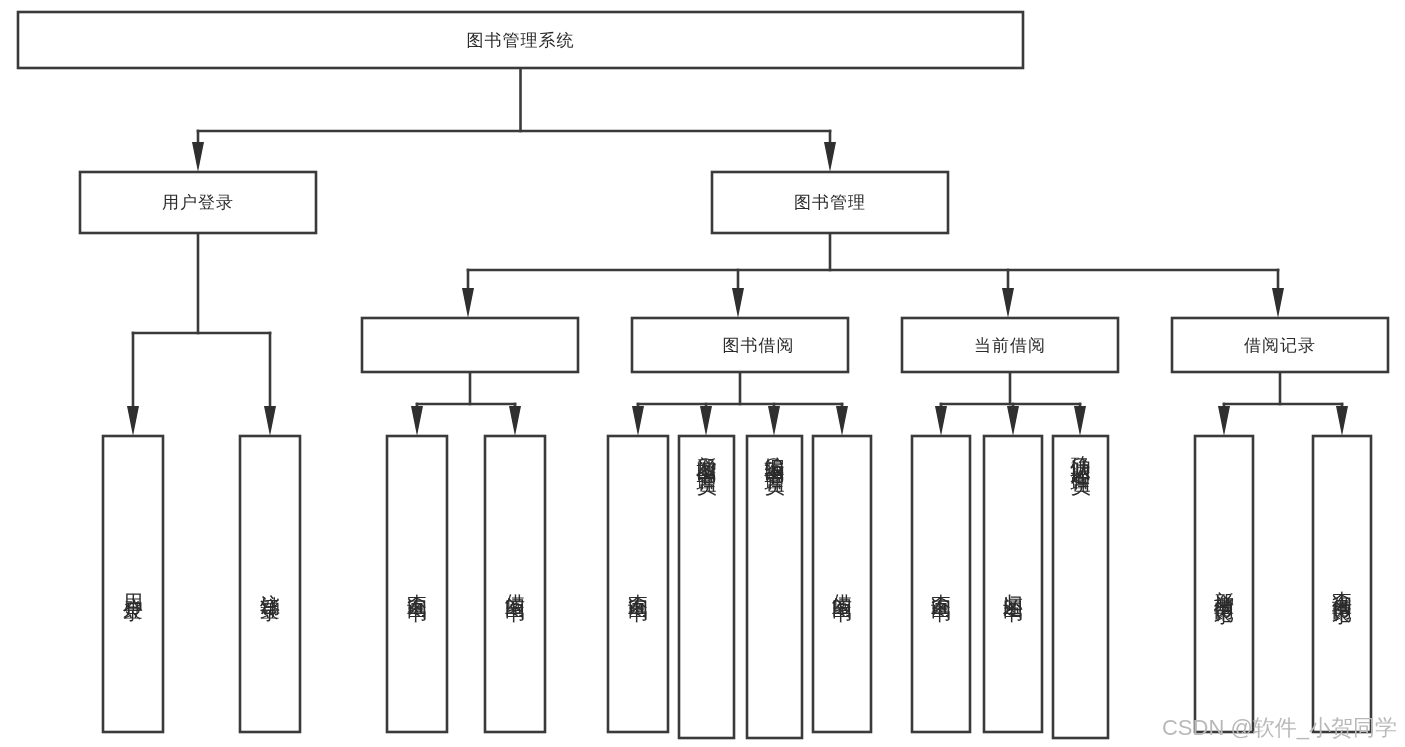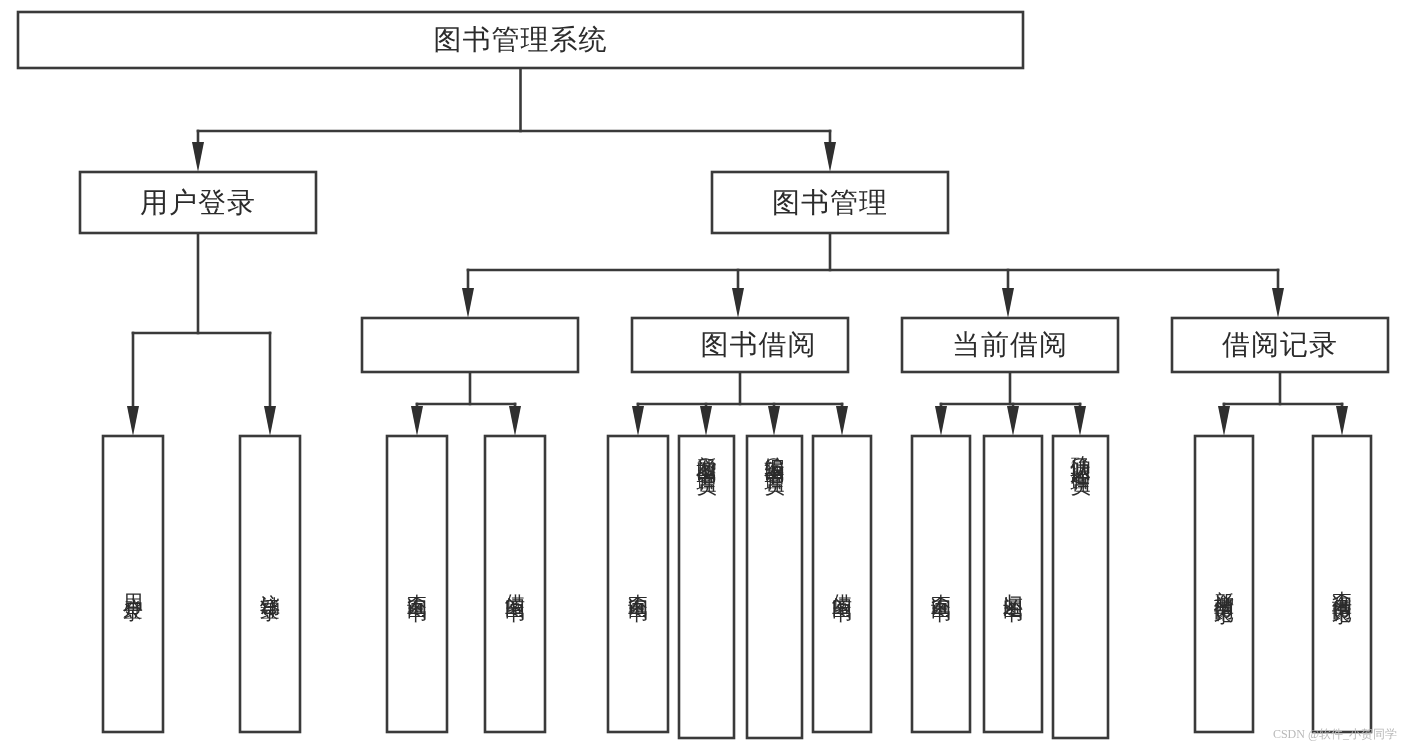--- a/index.html
+++ b/index.html
@@ -39,22 +39,22 @@
     stroke-linecap: square;
   }
   .arrow-head {
     fill: #2f2f2f;
     stroke: none;
   }
   .watermark {
     position: absolute;
     right: 8px;
     bottom: 4px;
-    font-family: Liberation Serif, serif;
-    font-size: 12px;
+    font-family: Liberation Sans, sans-serif;
+    font-size: 22px;
     color: #b9b9b9;
     white-space: nowrap;
     pointer-events: none;
   }
   .vlabel-wrap {
     position: absolute;
     display: flex;
     align-items: center;
     justify-content: center;
     pointer-events: none;
@@ -71,21 +71,21 @@
   }
   .hlabel-wrap {
     position: absolute;
     display: flex;
     align-items: center;
     justify-content: center;
     pointer-events: none;
   }
   .hlabel-text {
     font-family: "Liberation Sans", "DejaVu Sans", sans-serif;
-    font-size: 28px;
+    font-size: 17px;
     color: #2b2b2b;
     letter-spacing: 1px;
     white-space: nowrap;
   }
 </style>
 </head>
 <body>
 
 <div id="diagram-root">
 

